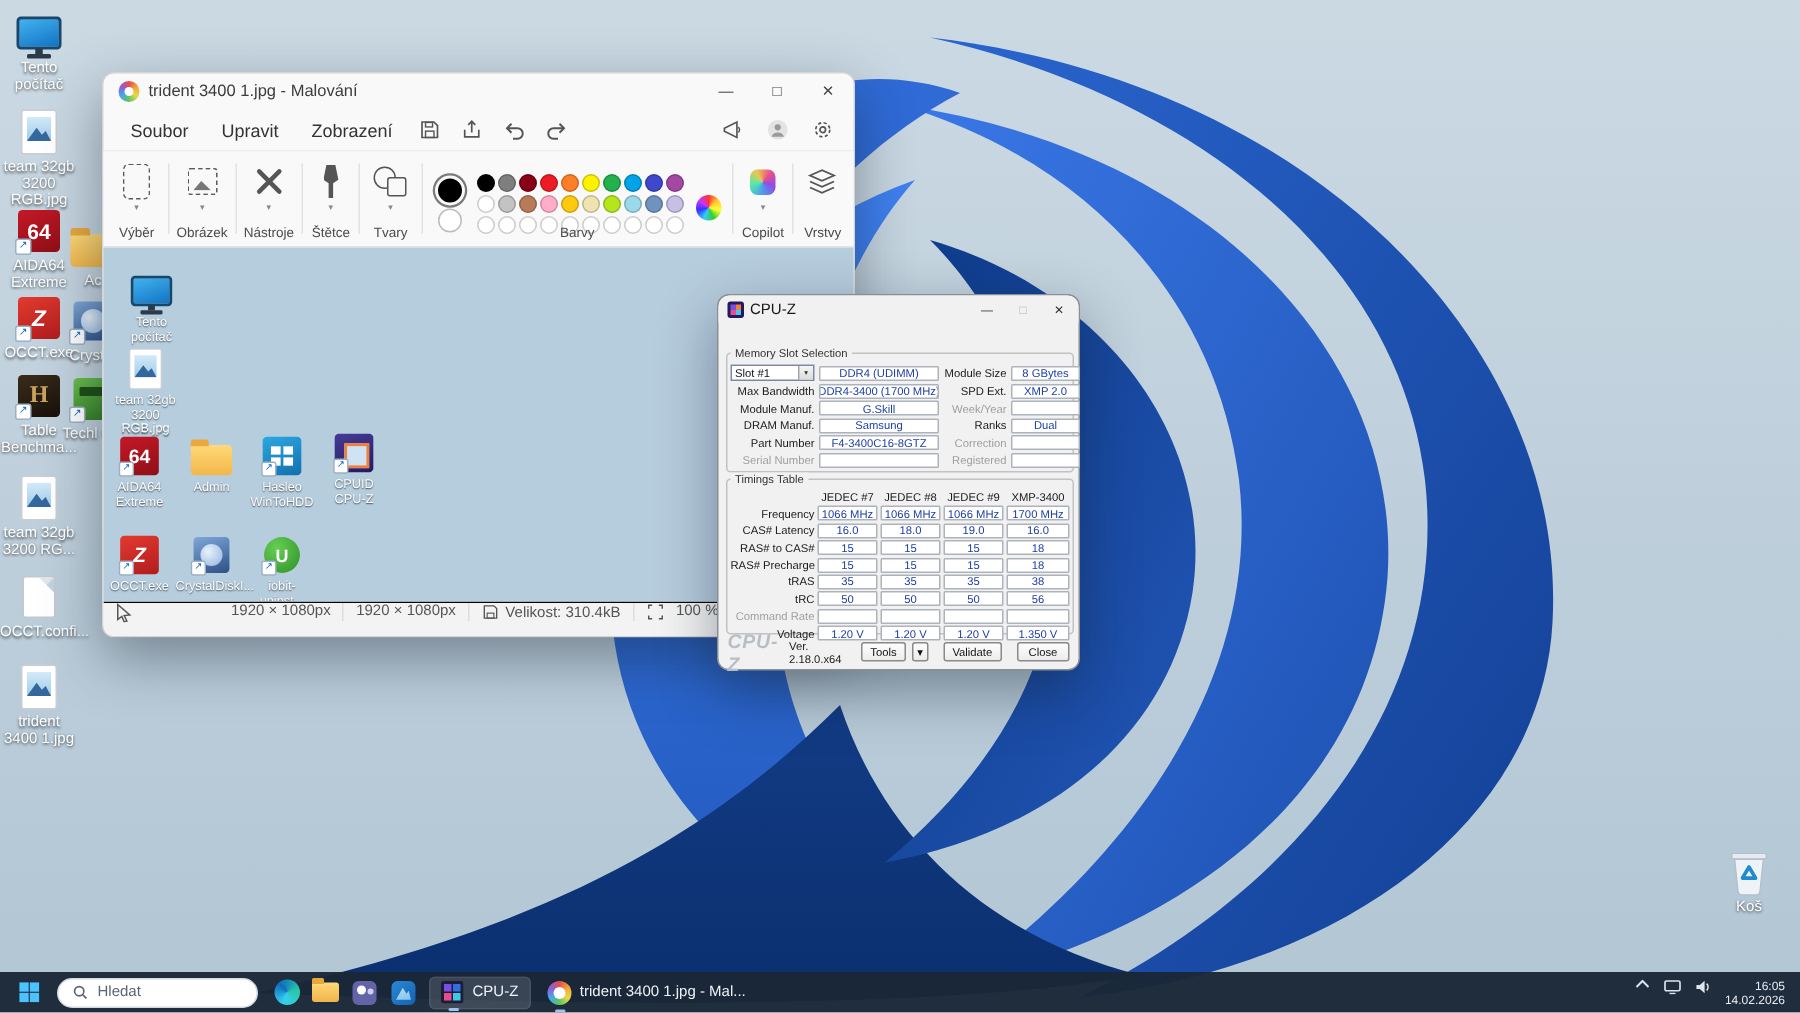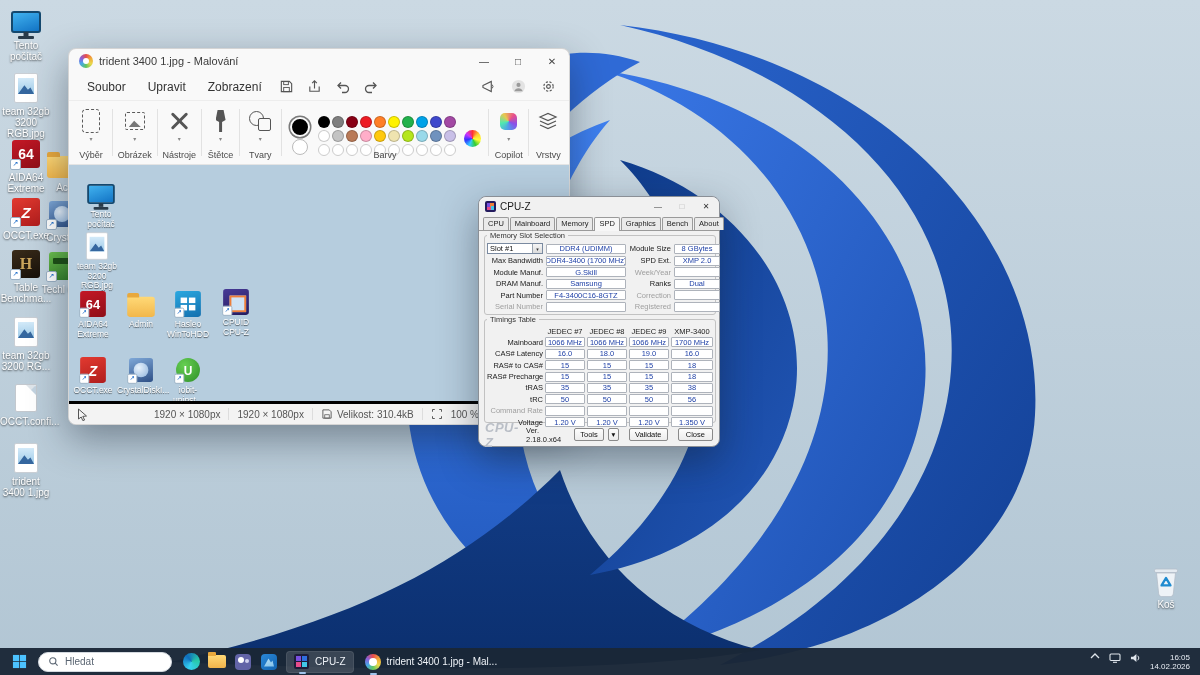--- a/index.html
+++ b/index.html
@@ -75,21 +75,21 @@
 .palgrid{display:grid;grid-template-columns:repeat(10,12px);grid-auto-rows:12px;gap:2px}
 .sw{width:12px;height:12px;border-radius:50%;border:1px solid rgba(0,0,0,.2);cursor:pointer}
 .sw.empty{background:#fff;border:1px solid #ccc}
 .wheel{width:17px;height:17px;border-radius:50%;margin:6px 0 0 8px;background:conic-gradient(#f33,#fc3,#ff3,#3c3,#3cf,#33f,#c3f,#f33);cursor:pointer}
 .i-copilot{width:17px;height:17px;border-radius:5px;background:conic-gradient(from 40deg,#e94f8a,#8a4fe9,#4f9de9,#4fe9b0,#e9c84f,#e94f8a)}
 .i-layers{width:20px;height:20px}
 .p-canvas{position:absolute;left:0;top:116px;right:0;bottom:23px;background:#b6cdde;overflow:hidden;cursor:crosshair}
 .cicon{position:absolute;width:48px;text-align:center}
 .cicon .lbl{font-size:8.5px;line-height:9.5px;color:#fff;text-shadow:0 1px 1px rgba(0,0,0,.65);margin-top:1px}
 .cicon .icwrap{width:30px;height:30px;transform:scale(.92)}
-.p-status{position:absolute;left:0;bottom:0;right:0;height:23px;background:#f3f3f3;border-top:3px solid #000000;display:flex;align-items:center;font-size:10px;color:#555;padding:0 8px;border-radius:0 0 8px 8px}
+.p-status{position:absolute;left:0;bottom:0;right:0;height:23px;background:#f3f3f3;border-top:1px solid #000000;display:flex;align-items:flex-start;font-size:10px;color:#555;padding:0 8px;border-radius:0 0 8px 8px}
 .ssep{width:1px;height:12px;background:#ddd;margin:0 8px}
 .p-status .seg{display:flex;align-items:center;gap:4px;white-space:nowrap}
 
 
 .cpuz{left:478px;top:196px;width:242px;height:251px;background:#f1f1f1;z-index:8;border:1px solid #8a8f96;border-radius:8px;font-size:7.5px}
 .z-title{height:18px;display:flex;align-items:center;gap:4px;padding:0 6px;border-radius:8px 8px 0 0;background:#f1f1f1}
 .z-title .txt{font-size:10px;color:#1a1a1a}
 .z-ctrls{margin-left:auto;display:flex;gap:10px}
 .z-ctrls span{font-size:8px;color:#333;cursor:pointer;width:14px;text-align:center}
 .z-ctrls .dis{color:#b5b5b5}
@@ -515,29 +515,20 @@
   <div class="window cpuz">
     <div class="z-title">
       <div class="z-appico"></div>
       <span class="txt">CPU-Z</span>
       <div class="z-ctrls">
         <span>—</span>
         <span class="dis">□</span>
         <span>✕</span>
       </div>
     </div>
-    <div class="z-tabs">
-      <span class="ztab">CPU</span>
-      <span class="ztab">Mainboard</span>
-      <span class="ztab">Memory</span>
-      <span class="ztab active">SPD</span>
-      <span class="ztab">Graphics</span>
-      <span class="ztab">Bench</span>
-      <span class="ztab">About</span>
-    </div>
 
     <div class="zgroup g-mem">
       <span class="glabel">Memory Slot Selection</span>
       <div class="mrow">
         <div class="combo">
           <span class="cv">Slot #1</span>
           <span class="ca">▾</span>
         </div>
         <div class="ffield">DDR4 (UDIMM)</div>
         <div class="flabel">Module Size</div>
@@ -578,21 +569,21 @@
     <div class="zgroup g-tim">
       <span class="glabel">Timings Table</span>
       <div class="trow">
         <div class="tt-lbl"></div>
         <div class="tt-col">JEDEC #7</div>
         <div class="tt-col">JEDEC #8</div>
         <div class="tt-col">JEDEC #9</div>
         <div class="tt-col">XMP-3400</div>
       </div>
       <div class="trow">
-        <div class="tt-lbl">Mainboard</div>
+        <div class="tt-lbl">Frequency</div>
         <div class="ffield">1066 MHz</div>
         <div class="ffield">1066 MHz</div>
         <div class="ffield">1066 MHz</div>
         <div class="ffield">1700 MHz</div>
       </div>
       <div class="trow">
         <div class="tt-lbl">CAS# Latency</div>
         <div class="ffield">16.0</div>
         <div class="ffield">18.0</div>
         <div class="ffield">19.0</div>

